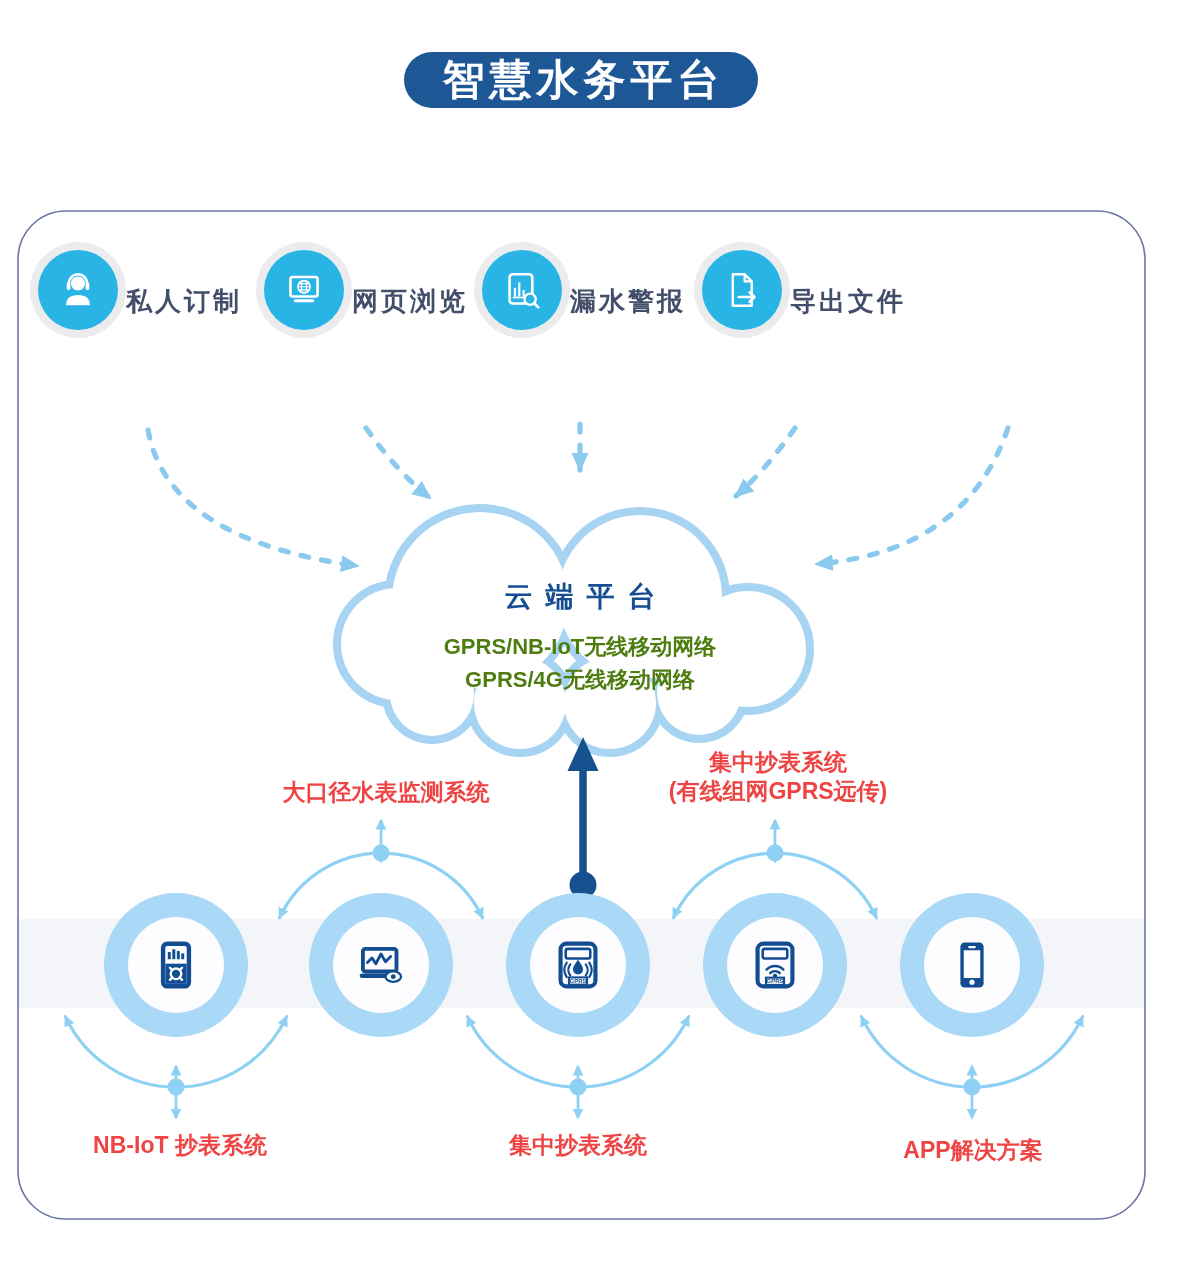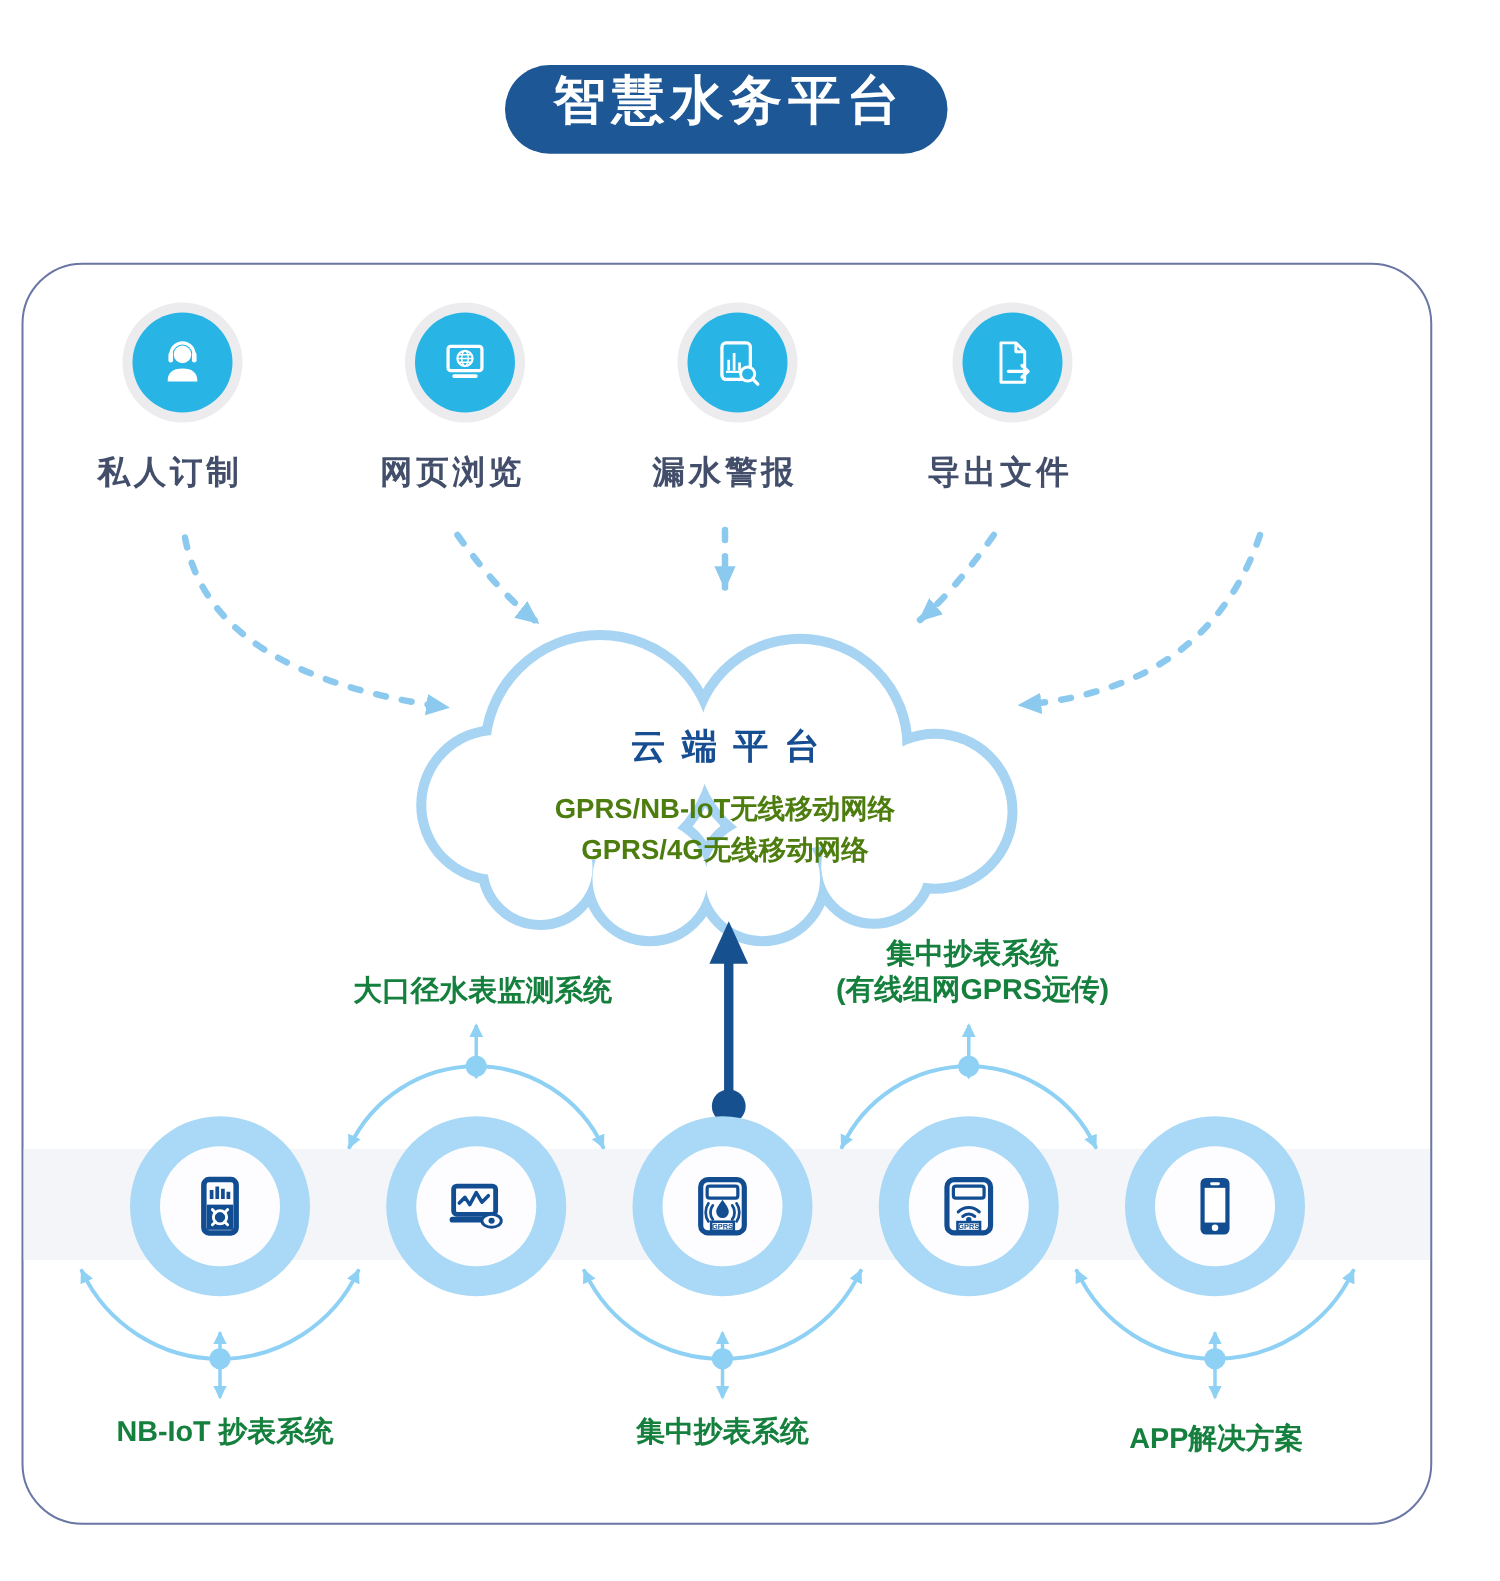--- a/index.html
+++ b/index.html
@@ -1,30 +1,30 @@
 <!DOCTYPE html>
 <html><head>
 <meta charset="utf-8">
 <style>
   body{margin:0;background:#fff;font-family:"Liberation Sans",sans-serif;}
   .stage{position:relative;width:1200px;height:1265px;background:#fff;overflow:hidden;}
   svg.base{position:absolute;left:0;top:0;}
-  .title-pill{position:absolute;left:404px;top:52px;width:354px;height:71px;border-radius:37px;
-    background:#1d5795;display:flex;justify-content:center;}
+  .title-pill{position:absolute;left:404px;top:52px;width:354px;height:56px;border-radius:37px;
+    background:#1d5795;display:flex;align-items:center;justify-content:center;}
   .title-pill span{color:#fff;font-size:42px;font-weight:bold;letter-spacing:5px;text-indent:5px;white-space:nowrap;}
-  .feature{position:absolute;top:242px;transform:translateX(-50%);display:flex;flex-direction:column;align-items:flex-end;}
+  .feature{position:absolute;top:242px;transform:translateX(-50%);display:flex;flex-direction:row;align-items:center;}
   .fring{width:96px;height:96px;border-radius:50%;background:#ececee;display:flex;align-items:center;justify-content:center;}
   .fdisc{width:80px;height:80px;border-radius:50%;background:#29b4e6;display:flex;align-items:center;justify-content:center;}
   .flabel{margin-top:22px;font-size:26px;font-weight:600;letter-spacing:3px;color:#434e6b;white-space:nowrap;}
   .cloudtext{position:absolute;left:580px;top:574px;transform:translateX(-50%);text-align:center;width:520px;}
   .cloud-title{font-size:28px;font-weight:bold;color:#174e92;letter-spacing:13px;text-indent:13px;line-height:46px;white-space:nowrap;}
   .cloud-line{font-size:22px;font-weight:600;color:#4d7c0f;line-height:33px;white-space:nowrap;}
   .cloud-line.first{margin-top:10px;}
   .syslabel{position:absolute;transform:translateX(-50%);text-align:center;font-size:23px;font-weight:600;
-    color:#15803d;line-height:29px;white-space:nowrap;}
+    color:#ef4444;line-height:29px;white-space:nowrap;}
   .device{position:absolute;top:893px;width:144px;height:144px;border-radius:50%;background:#a9d9f6;
     display:flex;align-items:center;justify-content:center;}
   .ddisc{width:96px;height:96px;border-radius:50%;background:#fdfdff;display:flex;align-items:center;justify-content:center;}
 </style>
 </head>
 <body>
 
 <div class="stage">
 
   <svg class="base" width="1200" height="1265" viewBox="0 0 1200 1265">

